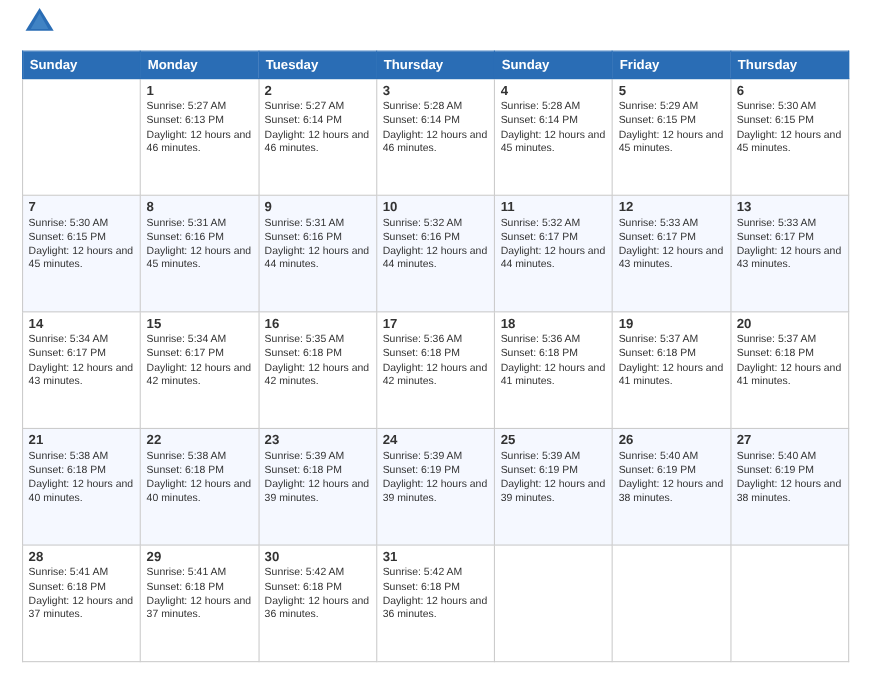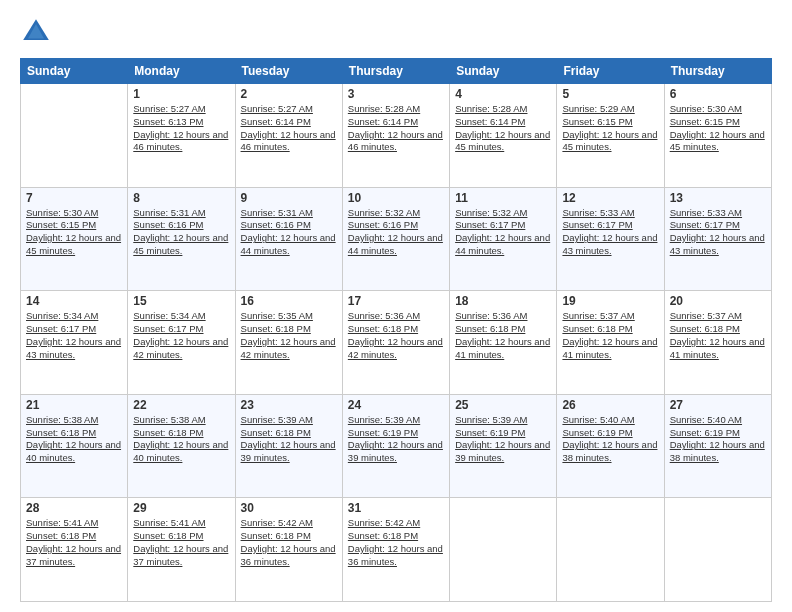--- a/index.html
+++ b/index.html
@@ -6,21 +6,21 @@
     body {
       width: 792px;
       height: 612px;
       font-family: Arial, Helvetica, sans-serif;
       background: #fff;
       overflow: hidden;
     }
     .page {
       width: 792px;
       height: 612px;
-      padding: 16px 20px 10px 20px;
+      padding: 4px 20px 10px 20px;
       display: flex;
       flex-direction: column;
     }
     .header {
       display: flex;
       justify-content: space-between;
       align-items: flex-start;
       margin-bottom: 10px;
     }
     .logo {
@@ -84,21 +84,20 @@
     .day-number {
       font-size: 12px;
       font-weight: bold;
       color: #333;
       margin-bottom: 2px;
     }
     .day-info {
       font-size: 9.5px;
       color: #333;
       line-height: 1.35;
-      text-decoration: underline;
     }
     .empty-cell {
       background: #fff;
     }
     tr:nth-child(even) td {
       background-color: #f5f8ff;
     }
     tr:nth-child(odd) td {
       background-color: #fff;
     }

